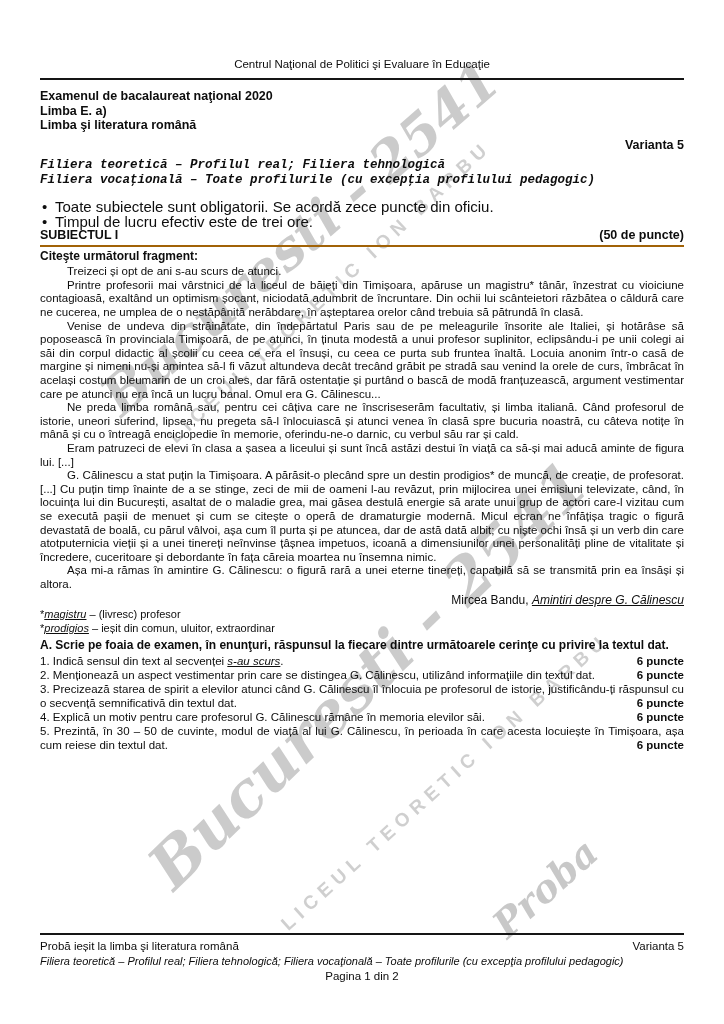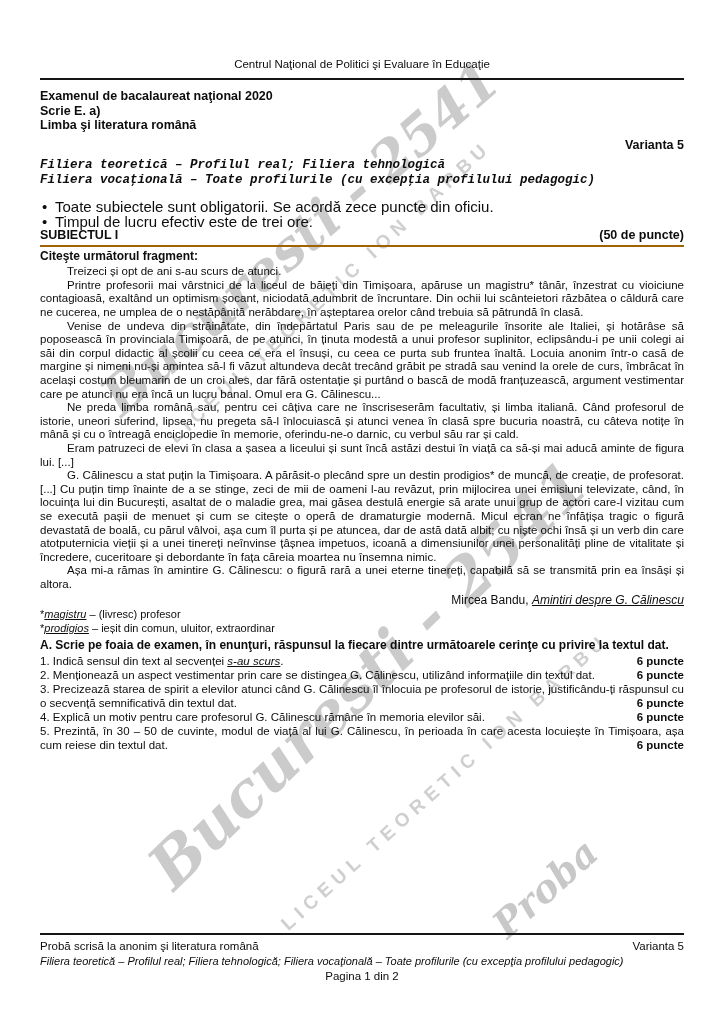--- a/index.html
+++ b/index.html
@@ -66,21 +66,21 @@
     <span class="wm wm-proba">Proba</span>
   </div>
 
   <div class="content">
 
     <div class="org">Centrul Naţional de Politici şi Evaluare în Educaţie</div>
     <div class="rule-top"></div>
 
     <div class="title-block">
       <div>Examenul de bacalaureat naţional 2020</div>
-      <div>Scrie E. a)</div>
+      <div>Limba E. a)</div>
       <div>Limba şi literatura română</div>
     </div>
 
     <div class="variant">Varianta 5</div>
 
     <div class="filiera">
       <div>Filiera teoretică – Profilul real; Filiera tehnologică</div>
       <div>Filiera vocaţională – Toate profilurile (cu excepţia profilului pedagogic)</div>
     </div>
 
@@ -133,20 +133,20 @@
       <div class="question">
         <span>5. Prezintă, în 30 – 50 de cuvinte, modul de viață al lui G. Călinescu, în perioada în care acesta locuiește în Timișoara, așa cum reiese din textul dat.</span><span class="points">6 puncte</span>
       </div>
     </div>
 
   </div>
 
   <div class="footer">
     <div class="footer-rule"></div>
     <div class="footer-row">
-      <span>Probă scrisă la anonim şi literatura română</span>
+      <span>Probă ieșit la limba şi literatura română</span>
       <span>Varianta 5</span>
     </div>
     <div class="footer-italic">Filiera teoretică – Profilul real; Filiera tehnologică; Filiera vocaţională – Toate profilurile (cu excepţia profilului pedagogic)</div>
     <div class="footer-page">Pagina 1 din 2</div>
   </div>
 
 </div>
 
 </body></html>

